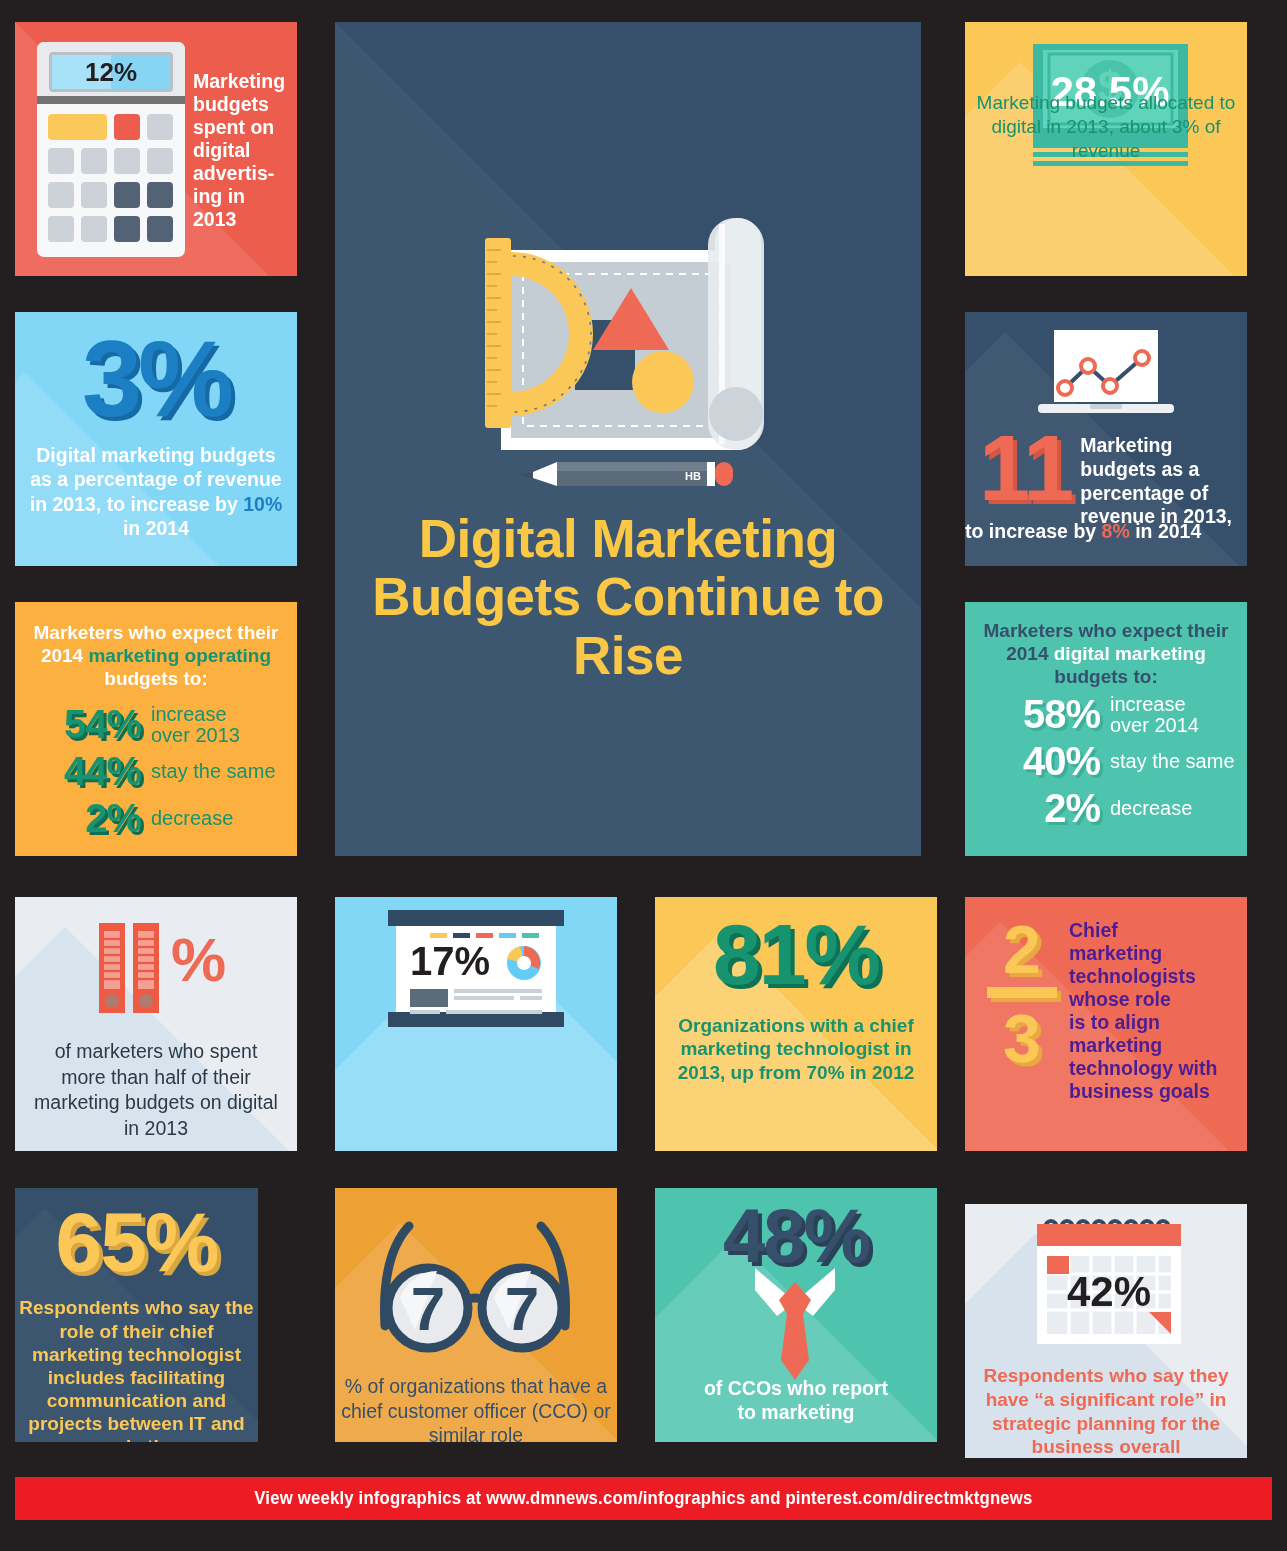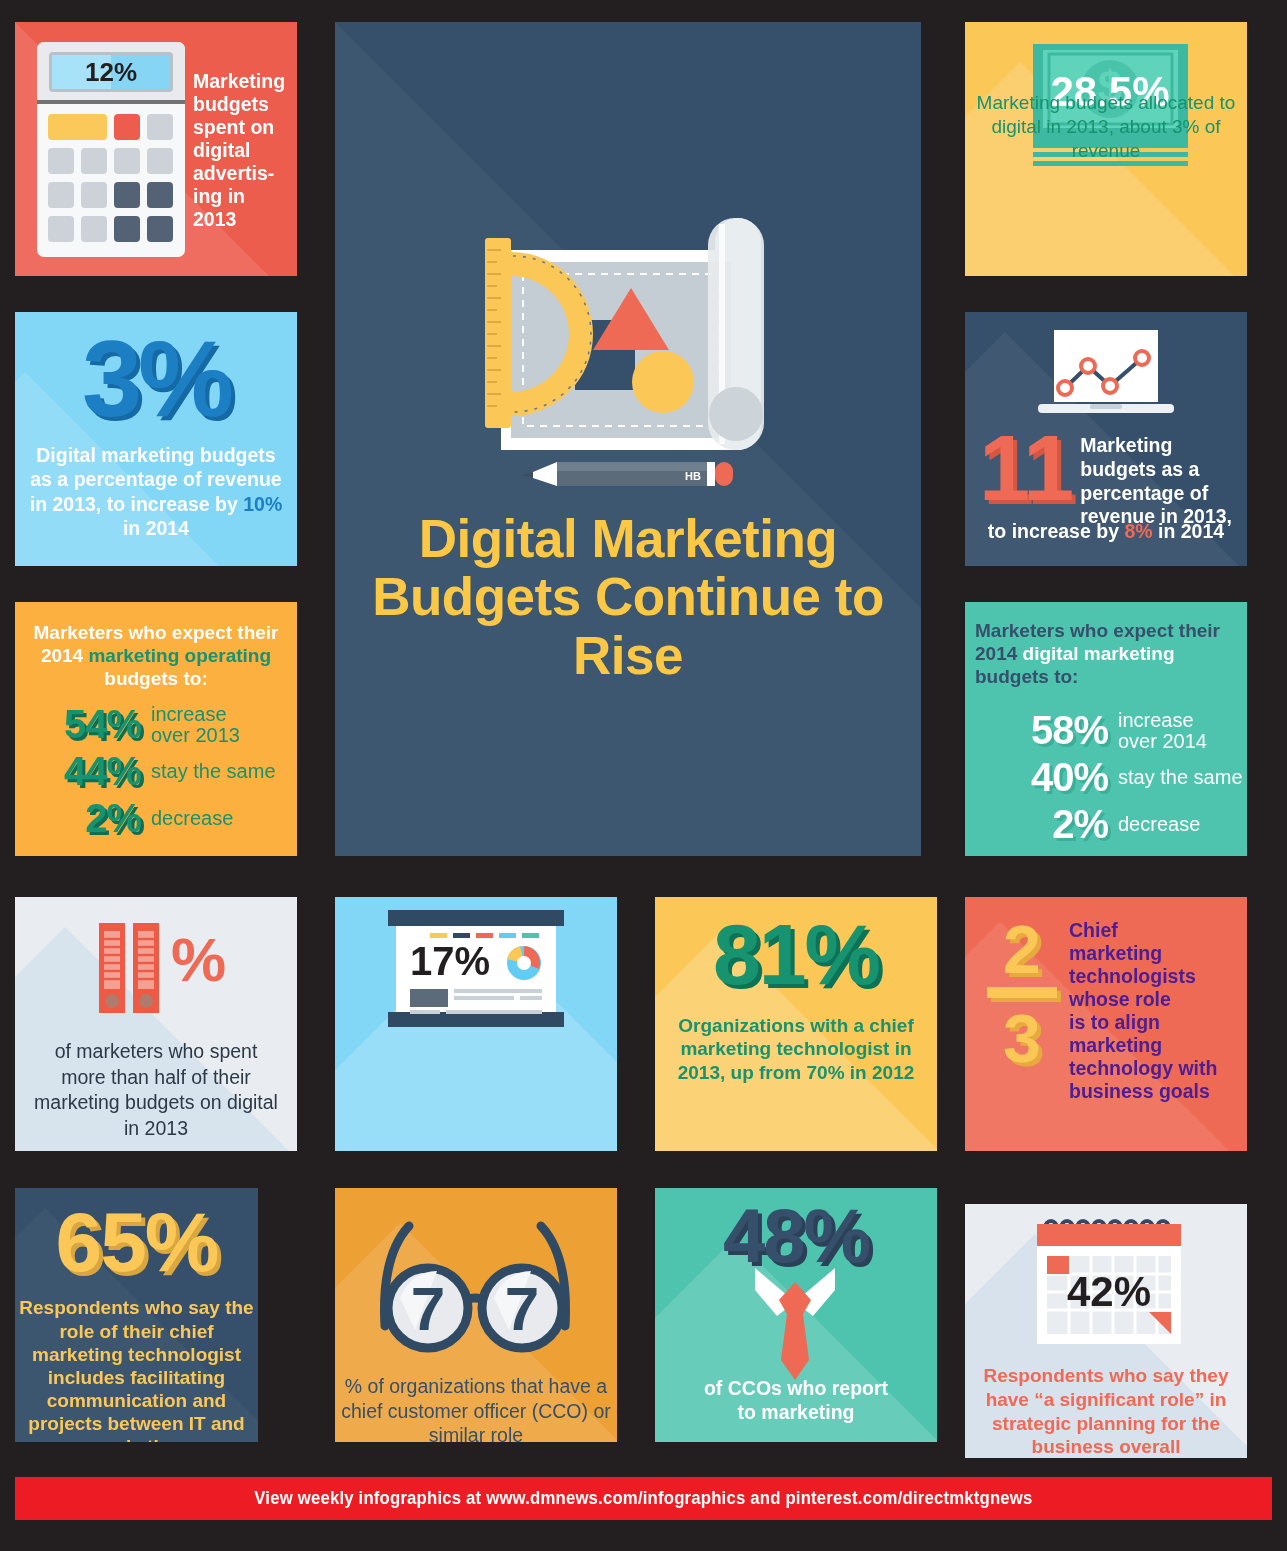--- a/index.html
+++ b/index.html
@@ -16,21 +16,21 @@
     background:rgba(255,255,255,0.10);
     transform:rotate(45deg); transform-origin:0 0;
     pointer-events:none;
   }
 
   
   #p1 { left:15px; top:22px; width:282px; height:254px; background:#ec5d4e; }
   #p1 .calc { position:absolute; left:22px; top:20px; width:148px; height:215px;
               background:#f7f8fa; border-radius:7px; z-index:3; }
   #p1 .calc-head { position:absolute; left:0; top:0; width:100%; height:62px;
-                   background:#e8eaed; border-radius:7px 7px 0 0; border-bottom:4px solid #737373; }
+                   background:#e8eaed; border-radius:7px 7px 0 0; border-bottom:8px solid #737373; }
   #p1 .screen { position:absolute; left:12px; top:10px; width:124px; height:40px;
                 background:#86d5f5; border:3px solid #b9c0c7; border-radius:4px; overflow:hidden;}
   #p1 .screen .hl { position:absolute; left:0; top:0; width:50%; height:100%; background:#a8e2f8; }
   #p1 .screen span { position:absolute; inset:0; display:flex; align-items:center;
                      justify-content:center; font-size:26px; font-weight:bold; color:#231f20; }
   #p1 .keys { position:absolute; left:11px; top:72px; width:126px;
               display:grid; grid-template-columns:repeat(4,26px); grid-auto-rows:26px;
               gap:8px 7px; }
   #p1 .k { border-radius:4px; background:#cdd2d8; }
   #p1 .k.wide { grid-column:span 2; width:59px; background:#fcd05f; }
@@ -77,30 +77,30 @@
              font-weight:normal; font-size:19px; line-height:1.25; text-align:center; padding:0 6px;}
 
   
   #p5 { left:965px; top:312px; width:282px; height:254px; background:#36506b; }
   #p5 .lap { position:absolute; left:73px; top:16px; width:136px; height:94px; z-index:3;}
   #p5 .blk { position:absolute; left:10px; top:118px; width:262px; z-index:3;
              display:flex; gap:8px; align-items:flex-start; }
   #p5 .n { font-size:92px; font-weight:bold; color:#ef6a54; line-height:0.8;
            text-shadow:4px 4px 0 #d35742; letter-spacing:-2px; margin-top:2px; padding-left:4px;}
   #p5 .c { color:#fff; font-weight:bold; font-size:19.5px; line-height:1.22; text-align:left; padding-top:4px;}
-  #p5 .last { position:absolute; left:0; top:208px; width:100%; z-index:3; text-align:center;
+  #p5 .last { position:absolute; left:0; top:208px; width:100%; z-index:3; 
               color:#fff; font-weight:bold; font-size:19.5px; }
   #p5 .hi { color:#ef6a54; }
 
   
   #p6 { left:965px; top:602px; width:282px; height:254px; background:#4ec4ae; }
   #p6 .hdr { position:relative; z-index:3; color:#36506b; font-weight:bold; font-size:19px;
-             line-height:1.2; padding:18px 10px 0; }
+             line-height:1.2; text-align:center; padding:18px 10px 0; }
   #p6 .hdr .w { color:#fff; }
-  #p6 .rows { position:relative; z-index:3; margin-top:20px; padding-left:28px; }
+  #p6 .rows { position:relative; z-index:3; margin-top:4px; padding-left:20px; }
   #p6 .row { display:flex; align-items:center; gap:10px; margin-bottom:2px; }
   #p6 .row .pct { font-size:40px; font-weight:bold; color:#fff;
                   text-shadow:3px 3px 0 #3cae99; min-width:115px; text-align:right; letter-spacing:-1px;}
   #p6 .row .lbl { font-size:20px; color:#fff; line-height:1.05; text-align:left; }
 
   
   #p7 { left:15px; top:897px; width:282px; height:254px; background:#e9edf2; }
   #p7 .binders { position:absolute; left:82px; top:26px; width:130px; height:94px; z-index:3;}
   #p7 .cap { position:relative; z-index:3; margin-top:142px; color:#2c3a47;
              font-size:19.5px; line-height:1.32; text-align:center; padding:0 16px;}

